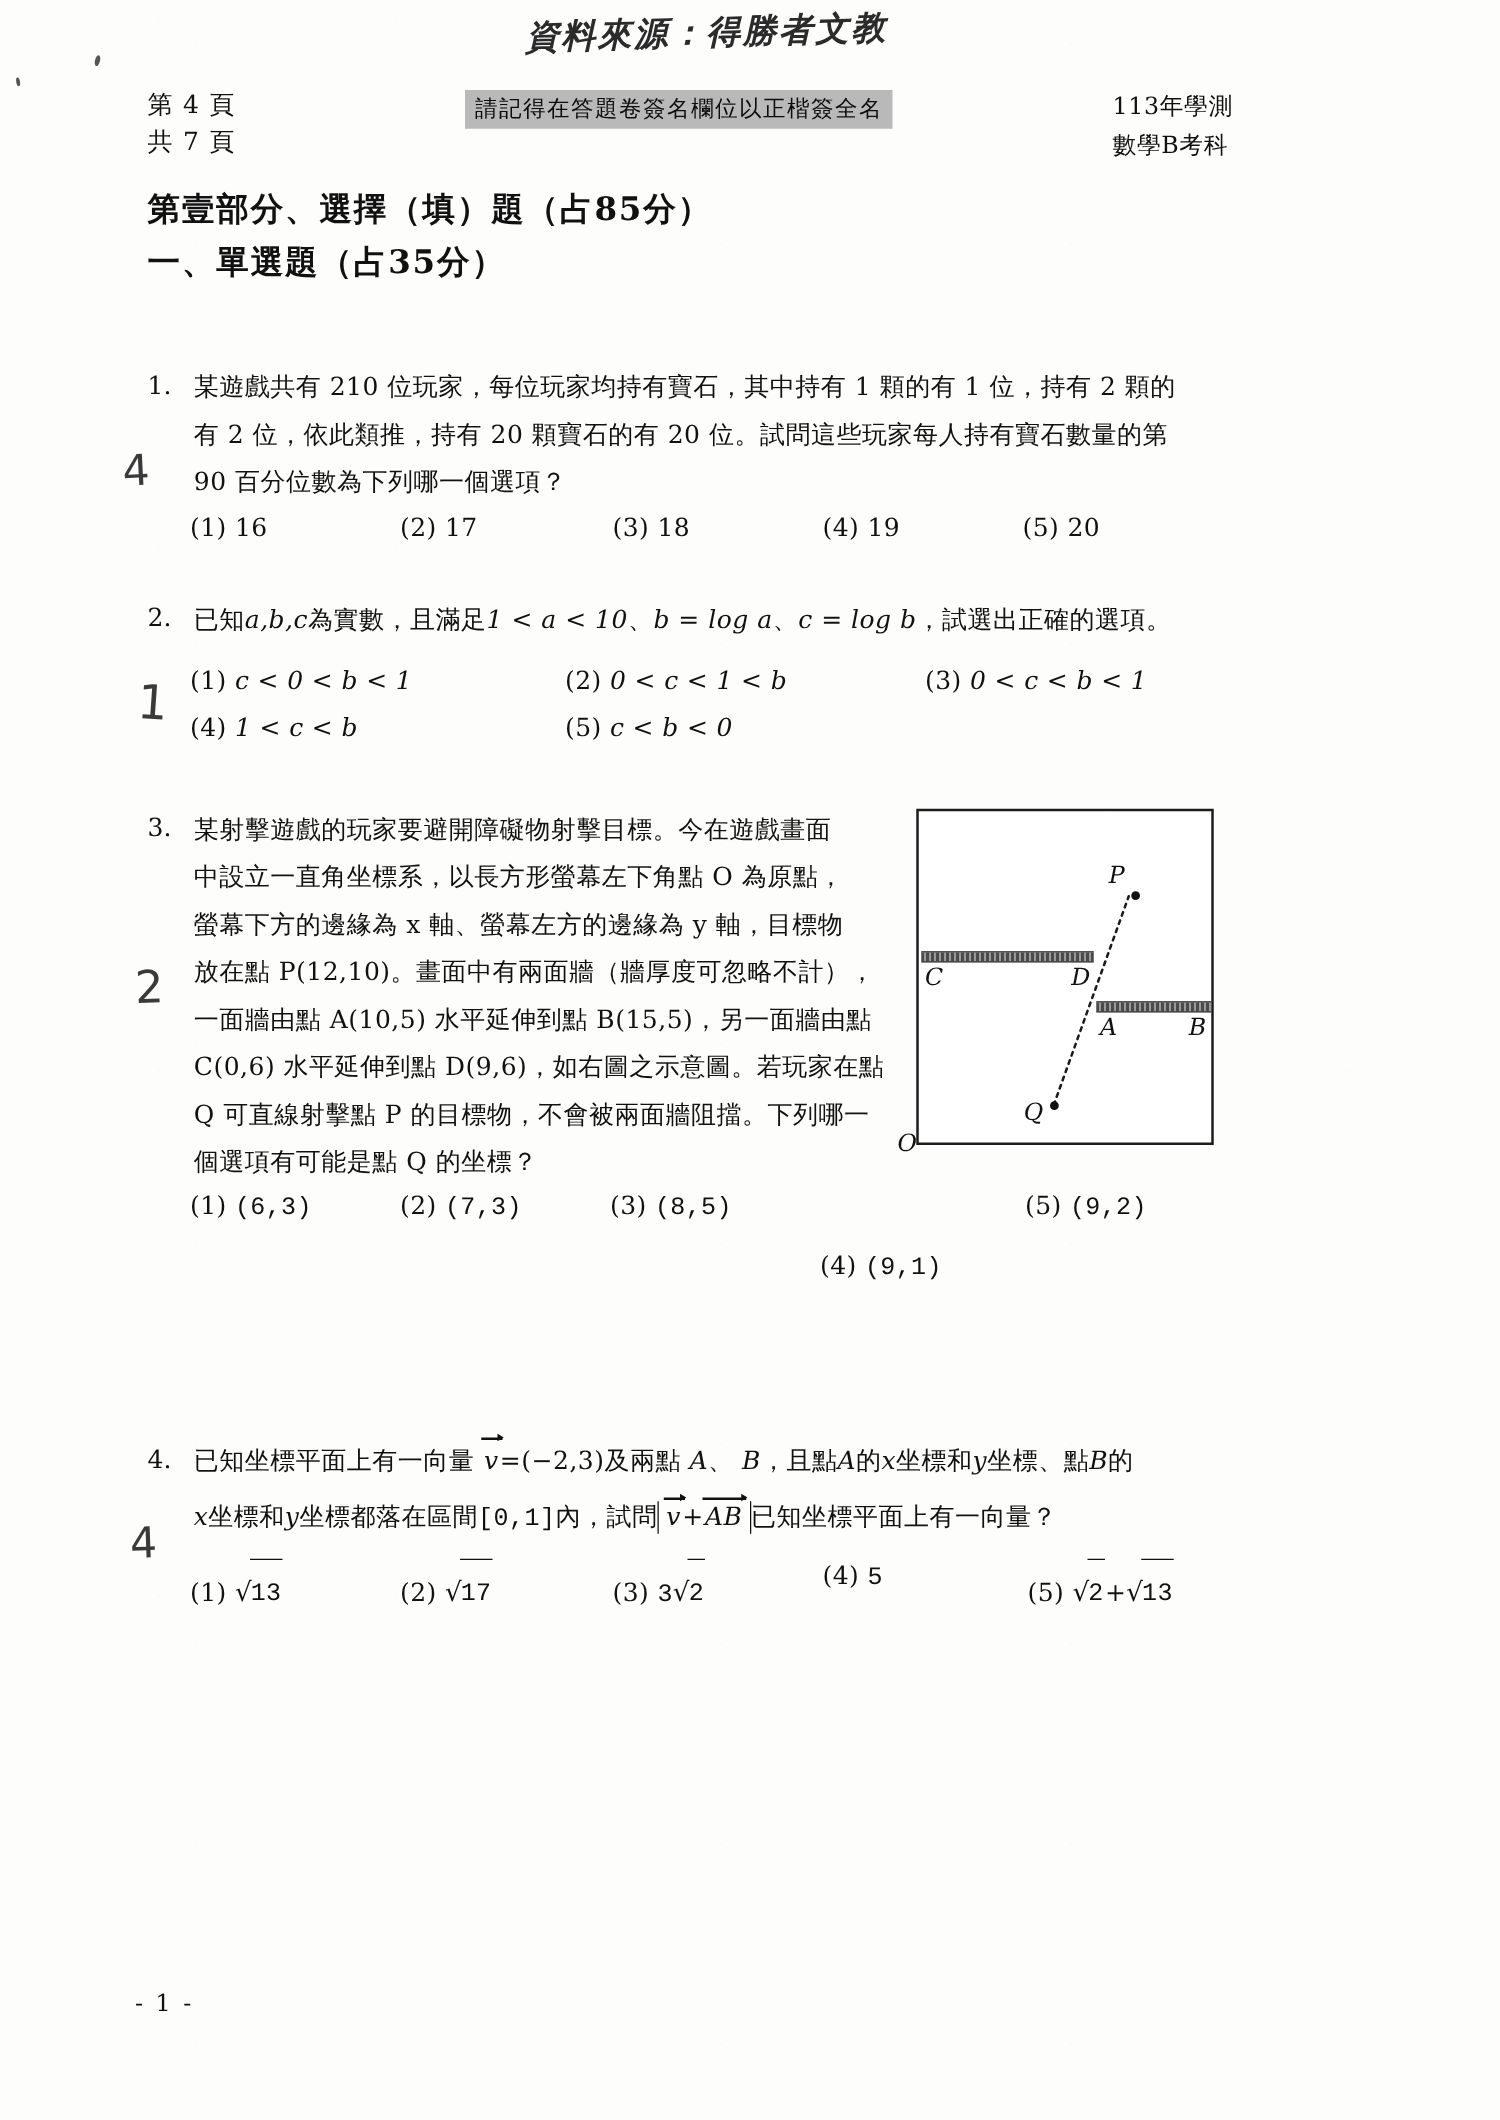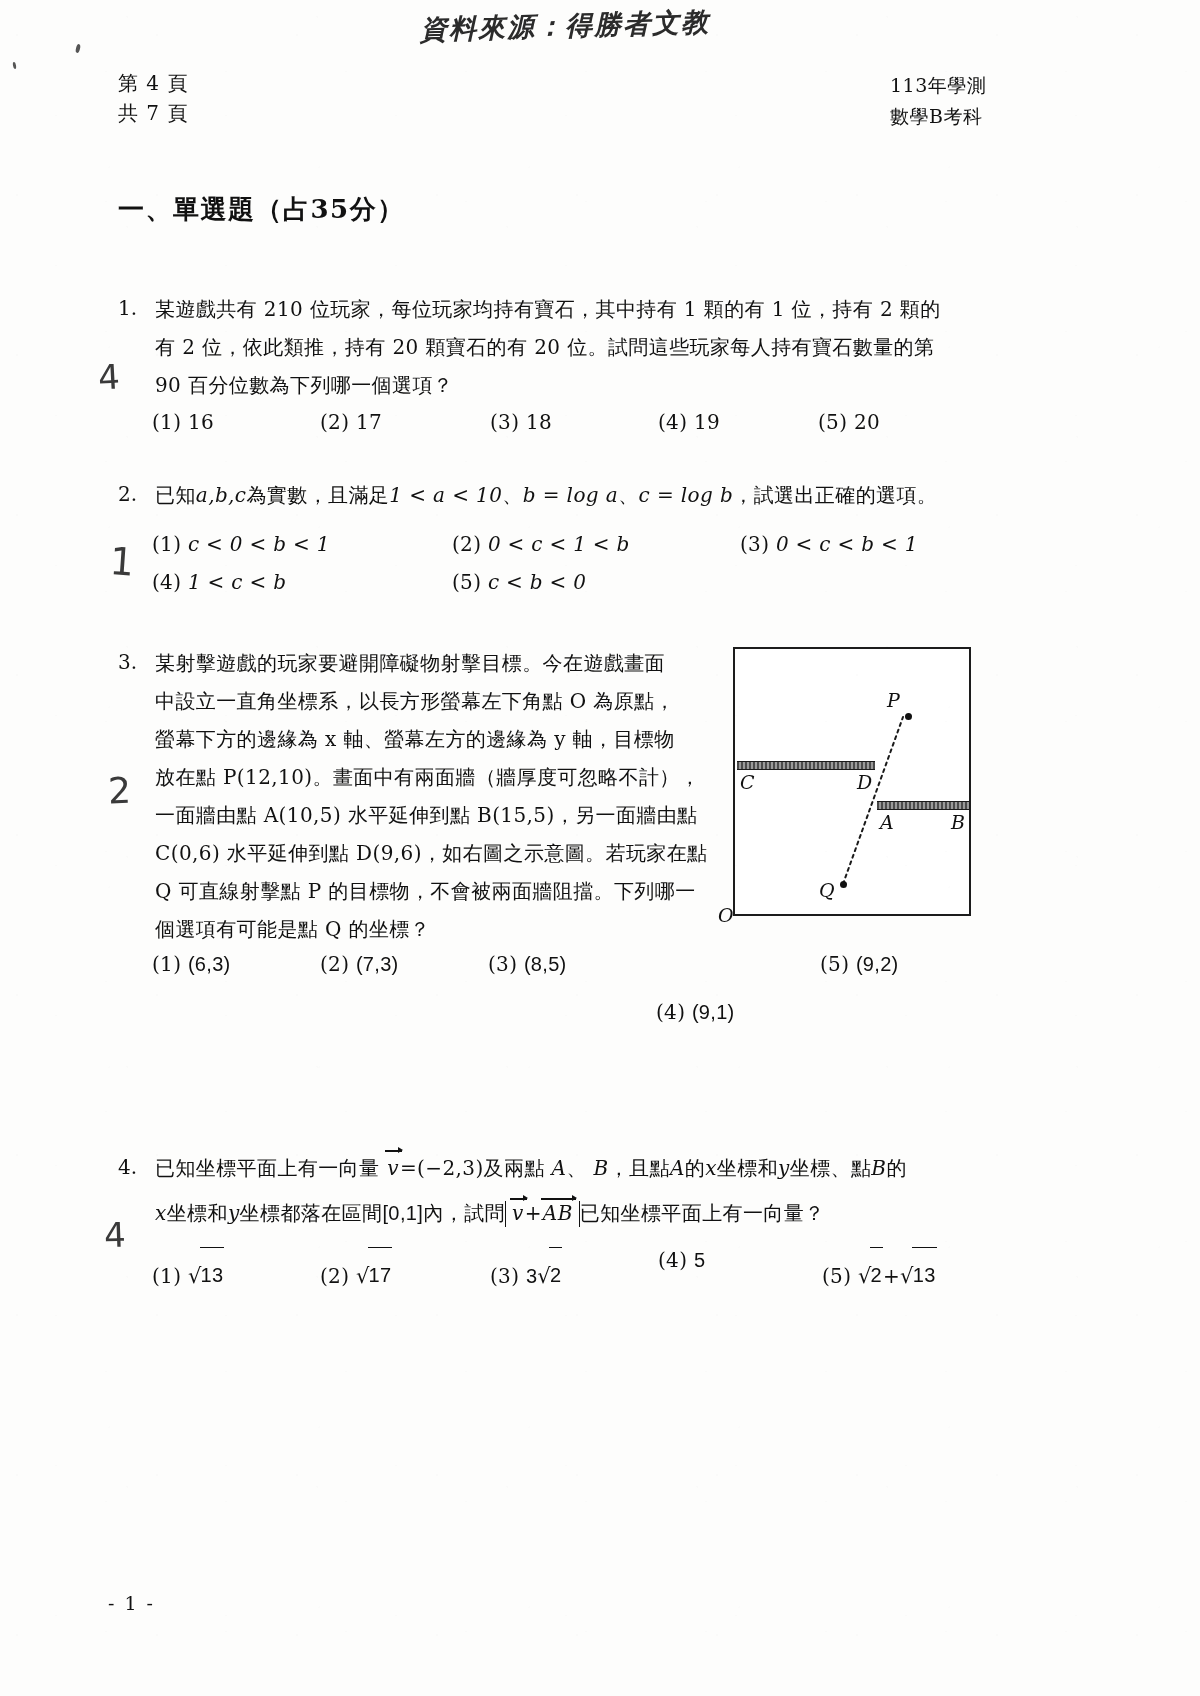--- a/index.html
+++ b/index.html
@@ -143,21 +143,21 @@
     white-space: nowrap;
   }
   .opt-row { position: absolute; }
   .opt {
     position: absolute;
     font-size: 20px;
     white-space: nowrap;
     letter-spacing: .3px;
   }
   i.v { font-style: italic; font-family: "DejaVu Serif","Liberation Serif",serif; }
-  .num { font-family: Liberation Sans, sans-serif; }
+  .num { font-family: Liberation Mono, monospace; }
 
   
   .hand-ans {
     position: absolute;
     font-family: "DejaVu Sans", "Liberation Sans", sans-serif;
     font-size: 34px;
     color: #3a3a3a;
     font-weight: 400;
   }
 
@@ -254,26 +254,28 @@
 
   <div class="hand-source">資料來源：得勝者文教</div>
   <div class="speck" id="speck-a"></div>
   <div class="speck" id="speck-b"></div>
 
   <div class="page-no">
     <div>第 4 頁</div>
     <div>共 7 頁</div>
   </div>
 
+  <div class="notice">請記得在答題卷簽名欄位以正楷簽全名</div>
 
   <div class="exam-id">
     <div>113年學測</div>
     <div>數學B考科</div>
   </div>
 
+  <div class="sec-1">第壹部分、選擇（填）題（占85分）</div>
   <div class="sec-2">一、單選題（占35分）</div>
 
 
   <div class="q">
     <div class="q-num" style="left:118px; top:296px;">1.</div>
     <div class="q-line" style="left:155px; top:296px;">某遊戲共有 210 位玩家，每位玩家均持有寶石，其中持有 1 顆的有 1 位，持有 2 顆的</div>
     <div class="q-line" style="left:155px; top:334px;">有 2 位，依此類推，持有 20 顆寶石的有 20 位。試問這些玩家每人持有寶石數量的第</div>
     <div class="q-line" style="left:155px; top:372px;">90 百分位數為下列哪一個選項？</div>
     <div class="hand-ans" style="left:98px; top:357px; transform:rotate(-3deg);">4</div>
 

